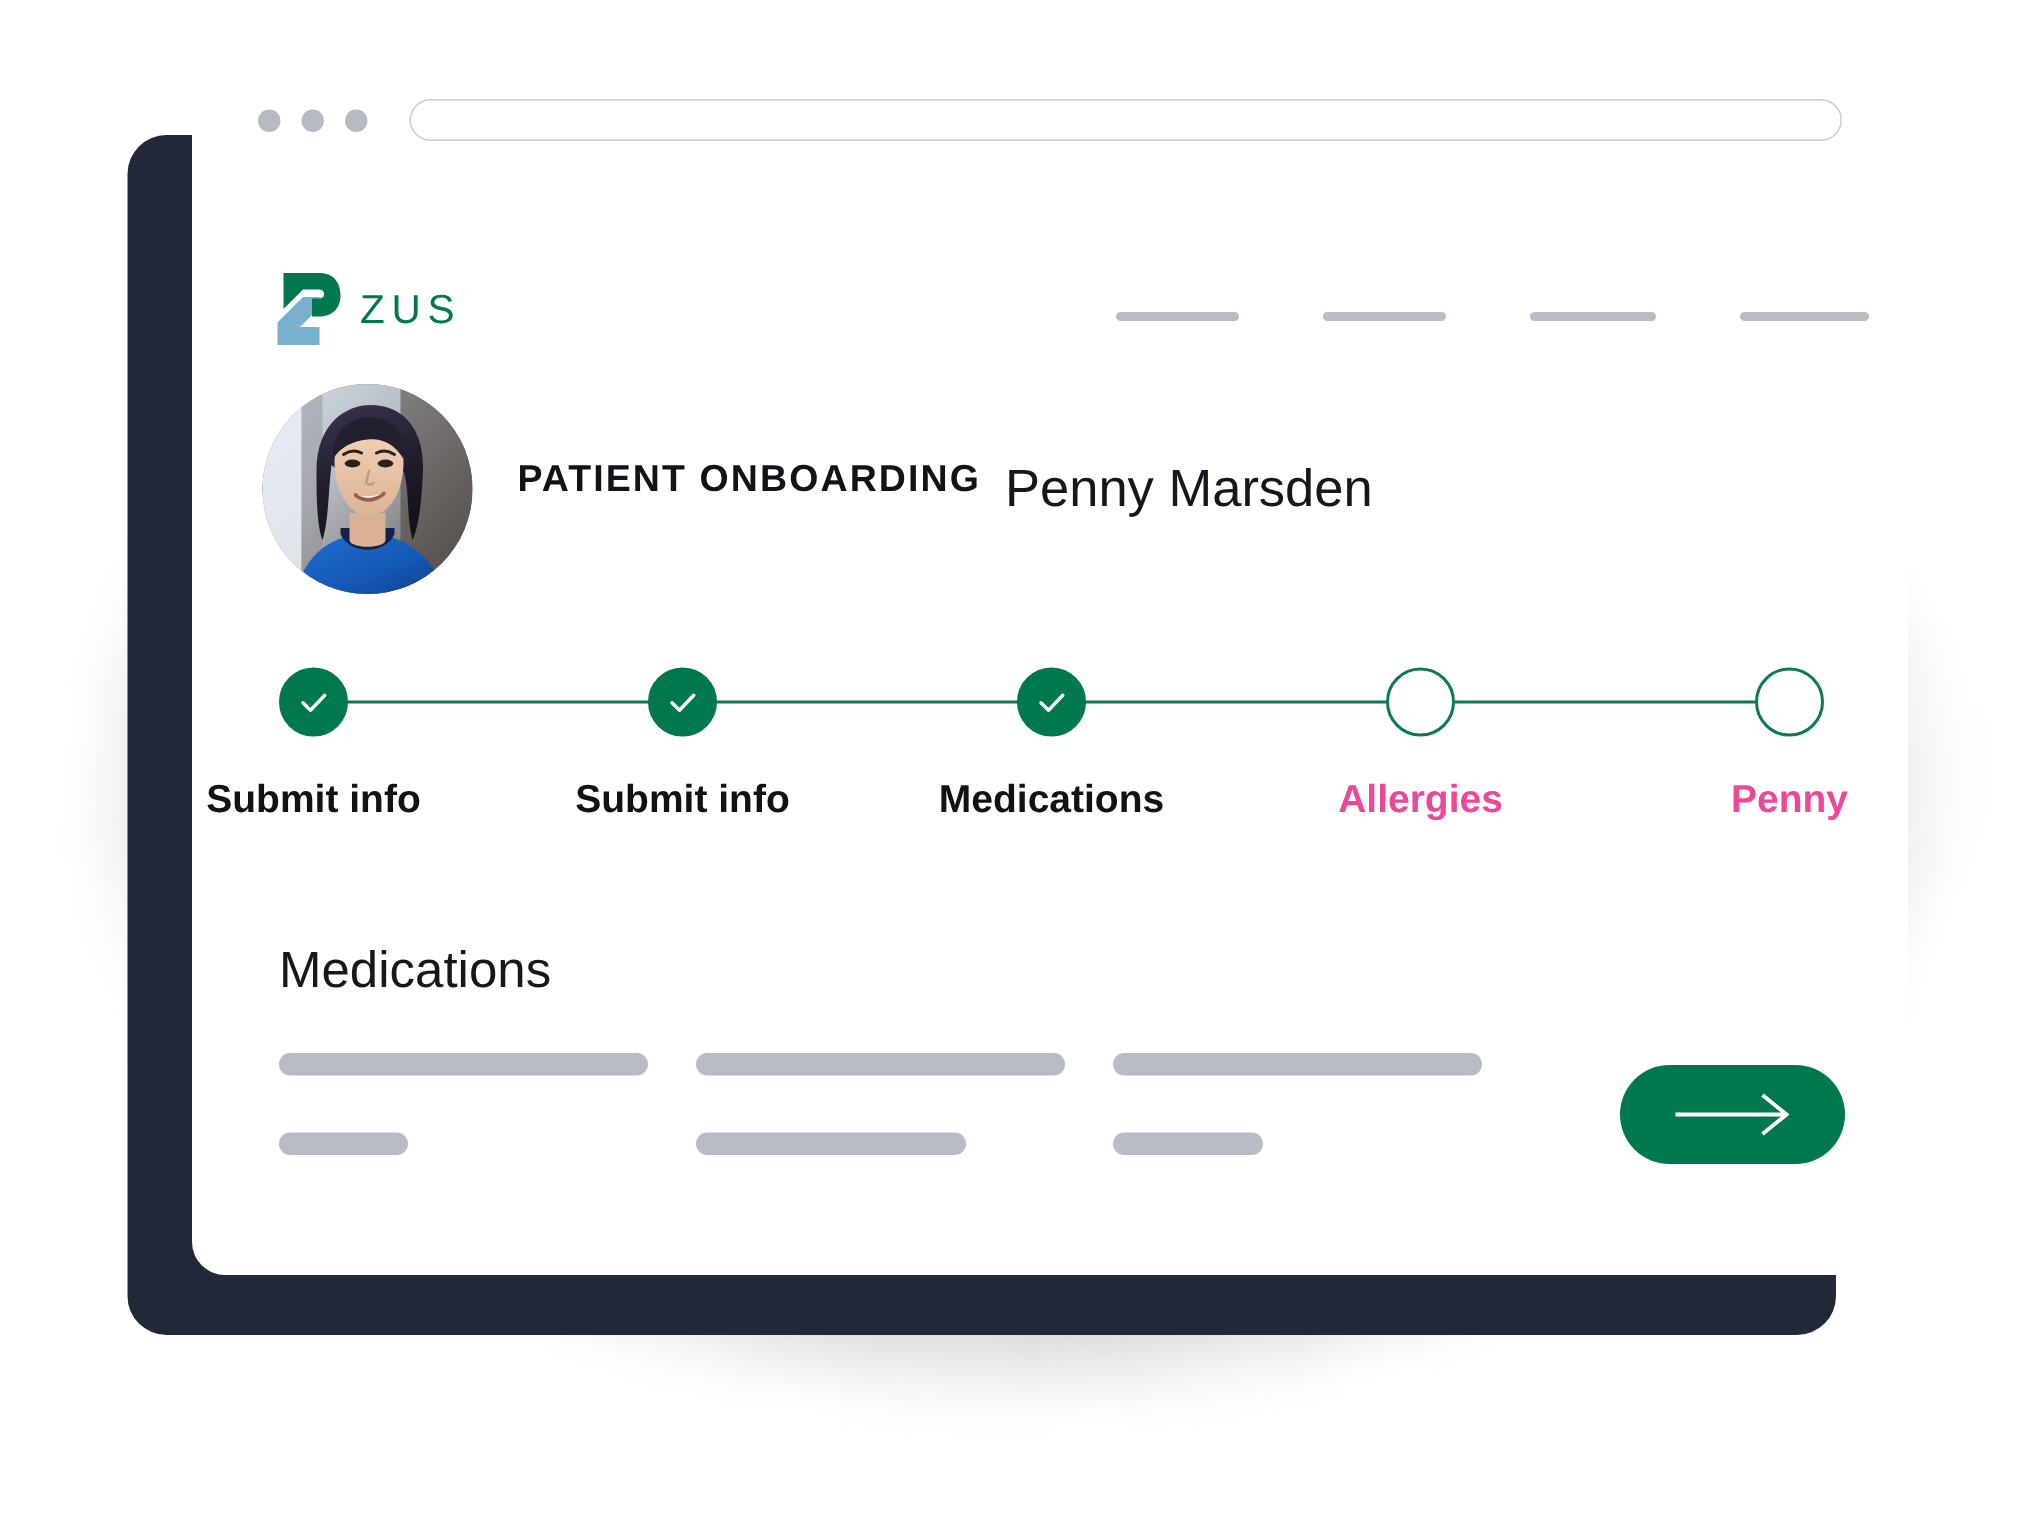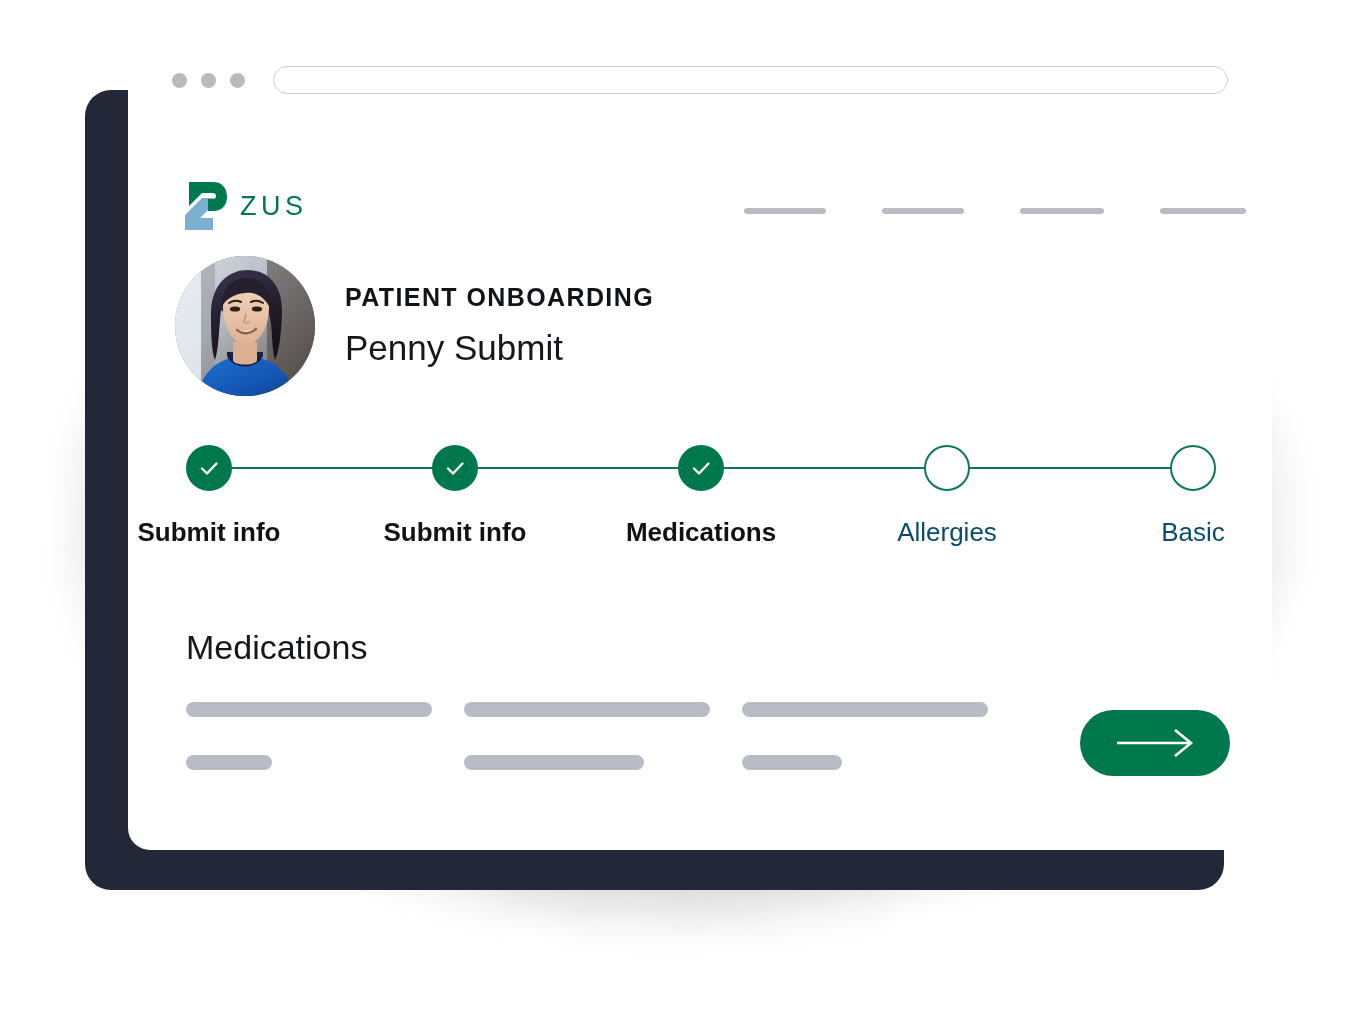--- a/index.html
+++ b/index.html
@@ -146,21 +146,21 @@
   }
   .avatar {
     width: 140px; height: 140px;
     border-radius: 50%;
     overflow: hidden;
     position: relative;
     flex: none;
     background: #6d6a66;
   }
   .avatar svg { display:block; width:100%; height:100%; }
-  .patient-meta { display: flex; flex-direction: column; gap: 16px; }
+  .patient-meta { display: flex; flex-direction: row; gap: 16px; }
   .eyebrow {
     font-size: 25px;
     font-weight: 700;
     letter-spacing: 1.4px;
     color: #111318;
     line-height: 1.1;
   }
   .pname {
     font-size: 35px;
     font-weight: 300;
@@ -217,21 +217,21 @@
     line-height: 1;
     position: relative;
   }
   .slabel span {
     position: absolute;
     left: 50%;
     transform: translateX(-50%);
     top: 0;
   }
   .slabel.done span { font-weight: 700; color: #101216; }
-  .slabel.todo span { font-weight: 400; color: #0c4a6e; }
+  .slabel.todo span { font-weight: 700; color: #ec4899; }
 
   
   .section-title {
     position: absolute;
     left: 58px;
     top: 588px;
     font-size: 34px;
     font-weight: 300;
     color: #15171c;
   }
@@ -350,21 +350,21 @@
           <path d="M54 47 Q60 43 66 46" stroke="#2a2119" stroke-width="2" fill="none" stroke-linecap="round"></path>
           <path d="M76 46 Q82 43 88 47" stroke="#2a2119" stroke-width="2" fill="none" stroke-linecap="round"></path>
 
           <path d="M71 58 L69 66 Q71 68 74 66" stroke="#c79874" stroke-width="1.6" fill="none" stroke-linecap="round"></path>
           <path d="M62 74 Q71 81 81 73" stroke="#9c5b4d" stroke-width="2.4" fill="none" stroke-linecap="round"></path>
           <path d="M63 74 Q71 78 80 73 Q71 76 63 74 Z" fill="#ffffff" opacity="0.85"></path>
         </svg>
       </div>
       <div class="patient-meta">
         <div class="eyebrow">PATIENT ONBOARDING</div>
-        <div class="pname">Penny Submit</div>
+        <div class="pname">Penny Marsden</div>
       </div>
     </div>
 
     <div class="stepper">
       <div class="steps-row">
         <div class="track"></div>
 
         <div class="node done">
           <svg viewBox="0 0 24 24">
             <path d="M5 12.5 L10 17.5 L19.5 7.5" fill="none" stroke="#ffffff" stroke-width="2.3" stroke-linecap="round" stroke-linejoin="round"></path>
@@ -394,21 +394,21 @@
         <div class="slabel done">
           <span>Submit info</span>
         </div>
         <div class="slabel done">
           <span>Medications</span>
         </div>
         <div class="slabel todo">
           <span>Allergies</span>
         </div>
         <div class="slabel todo">
-          <span>Basic</span>
+          <span>Penny</span>
         </div>
       </div>
     </div>
 
     <div class="section-title">Medications</div>
 
     <div class="skeleton">
       <div class="skel-col">
         <div class="skel-bar" style="width:246px"></div>
         <div class="skel-bar" style="width:86px"></div>

